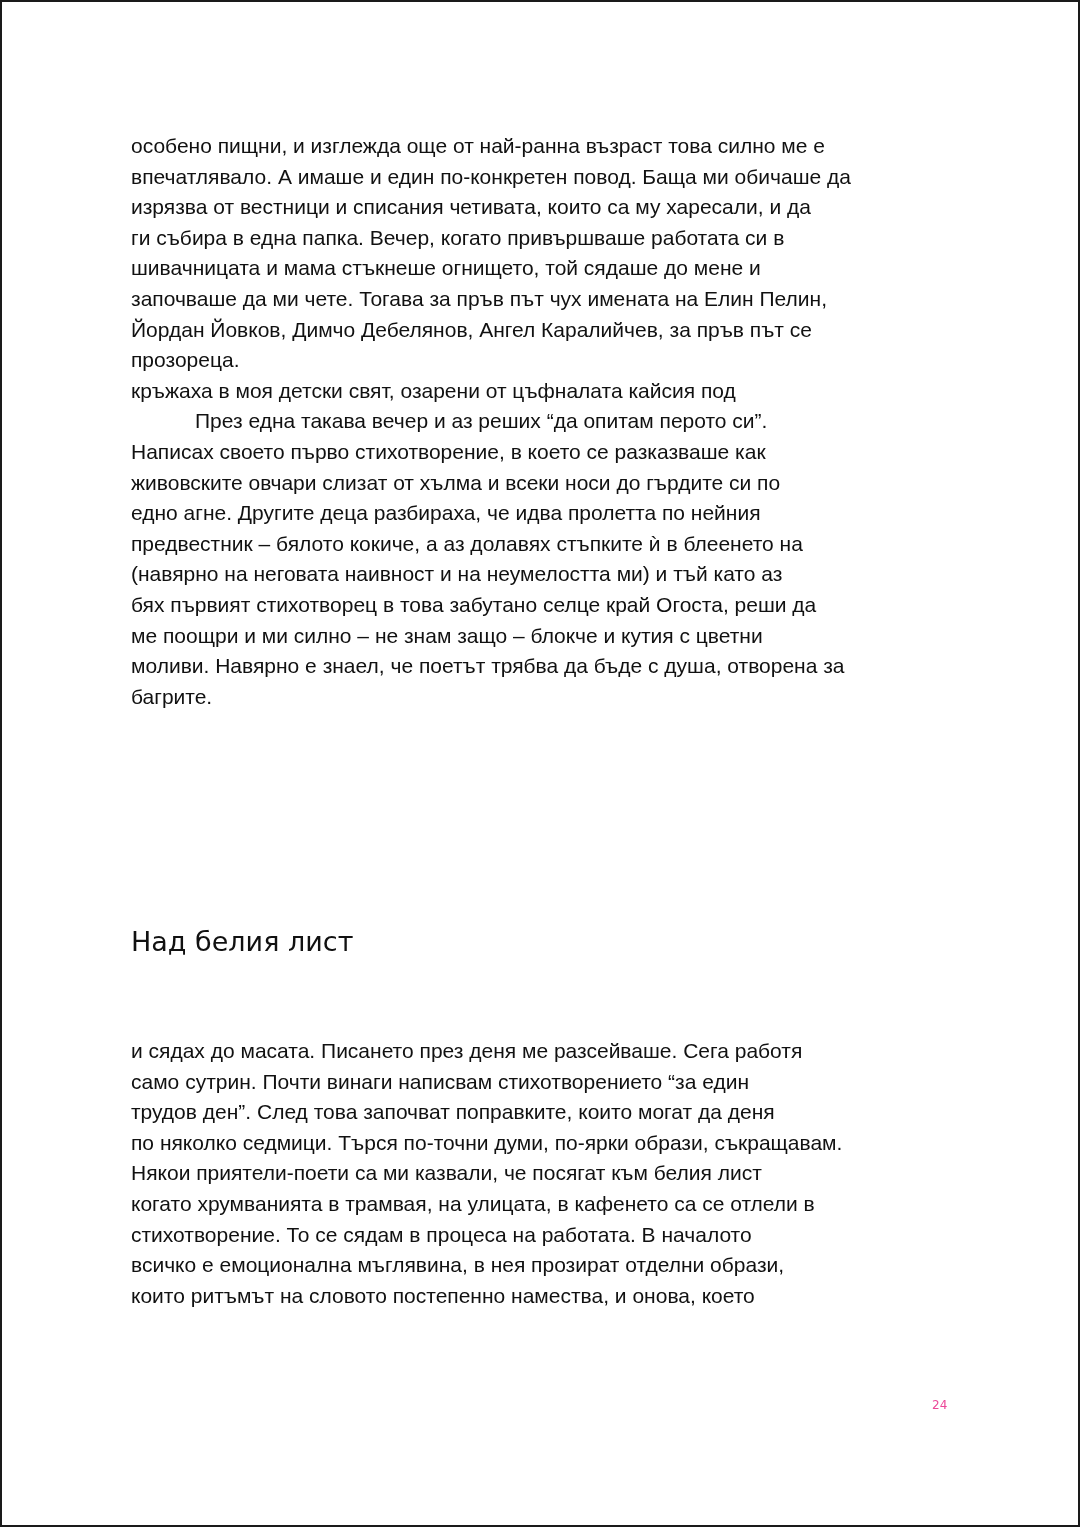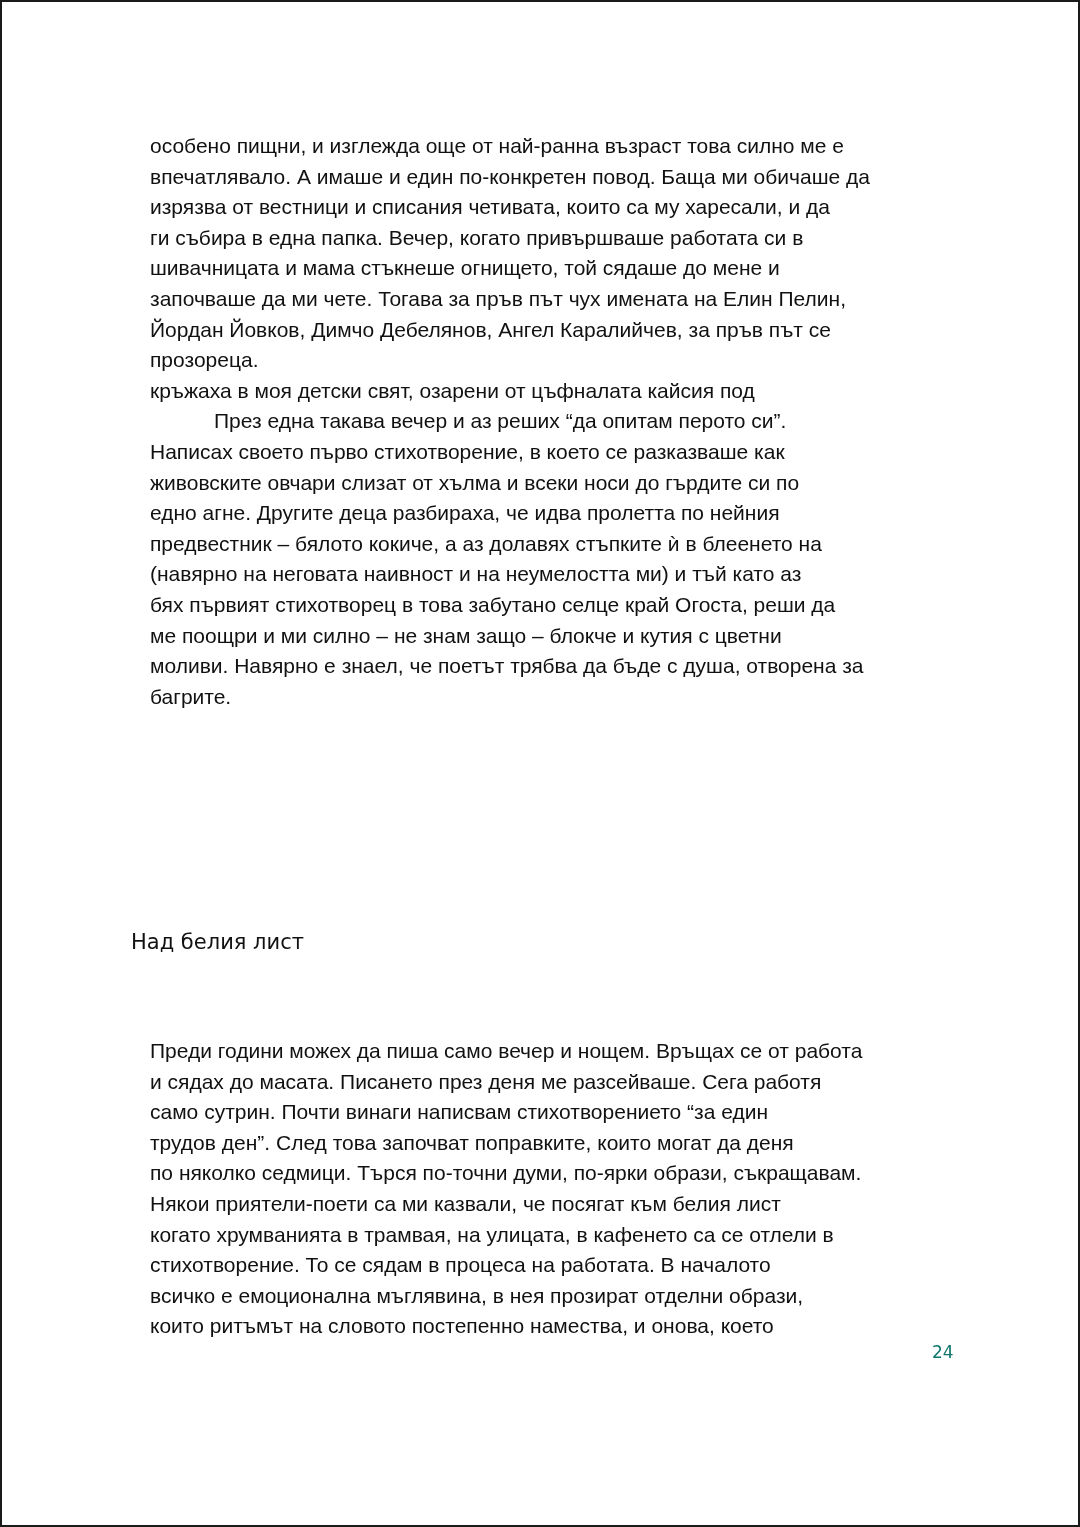--- a/index.html
+++ b/index.html
@@ -22,45 +22,44 @@
       width: 830px;
       font-family: "Liberation Sans", sans-serif;
       font-size: 21px;
       line-height: 30.6px;
       color: #111111;
     }
     .line {
       display: block;
       height: 30.6px;
       white-space: nowrap;
-      margin-left: 19px;
     }
     .indent {
       padding-left: 64px;
     }
     #block-1 { top: 129px; }
     #block-2 { top: 1034px; }
     .heading {
       position: absolute;
       left: 129px;
       top: 920px;
       font-family: "DejaVu Sans", sans-serif;
-      font-size: 21px;
+      font-size: 27px;
       font-weight: normal;
       color: #111111;
       margin: 0;
       line-height: 40px;
     }
     .page-number {
       position: absolute;
       left: 930px;
-      top: 1340px;
+      top: 1396px;
       font-family: "DejaVu Sans", sans-serif;
-      font-size: 17px;
-      color: #0f766e;
+      font-size: 12px;
+      color: #ec4899;
     }
   </style>
 </head>
 <body>
 
 <div class="page">
 
   <div class="text-block" id="block-1">
     <span class="line">особено пищни, и изглежда още от най-ранна възраст това силно ме е</span>
     <span class="line">впечатлявало. А имаше и един по-конкретен повод. Баща ми обичаше да</span>
@@ -79,21 +78,20 @@
     <span class="line">(навярно на неговата наивност и на неумелостта ми) и тъй като аз</span>
     <span class="line">бях първият стихотворец в това забутано селце край Огоста, реши да</span>
     <span class="line">ме поощри и ми силно – не знам защо – блокче и кутия с цветни</span>
     <span class="line">моливи. Навярно е знаел, че поетът трябва да бъде с душа, отворена за</span>
     <span class="line">багрите.</span>
   </div>
 
   <h2 class="heading">Над белия лист</h2>
 
   <div class="text-block" id="block-2">
-    <span class="line">Преди години можех да пиша само вечер и нощем. Връщах се от работа</span>
     <span class="line">и сядах до масата. Писането през деня ме разсейваше. Сега работя</span>
     <span class="line">само сутрин. Почти винаги написвам стихотворението “за един</span>
     <span class="line">трудов ден”. След това започват поправките, които могат да деня</span>
     <span class="line">по няколко седмици. Търся по-точни думи, по-ярки образи, съкращавам.</span>
     <span class="line">Някои приятели-поети са ми казвали, че посягат към белия лист</span>
     <span class="line">когато хрумванията в трамвая, на улицата, в кафенето са се отлели в</span>
     <span class="line">стихотворение. То се сядам в процеса на работата. В началото</span>
     <span class="line">всичко е емоционална мъглявина, в нея прозират отделни образи,</span>
     <span class="line">които ритъмът на словото постепенно намества, и онова, което</span>
   </div>

